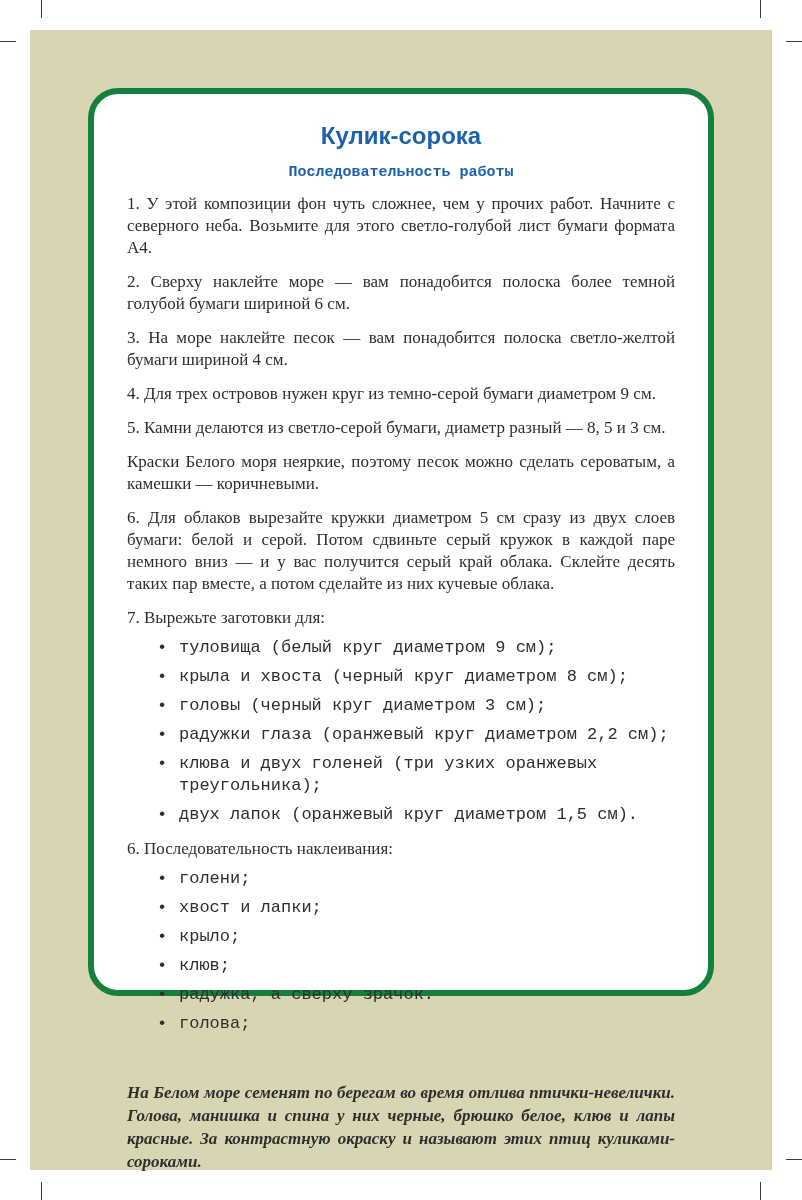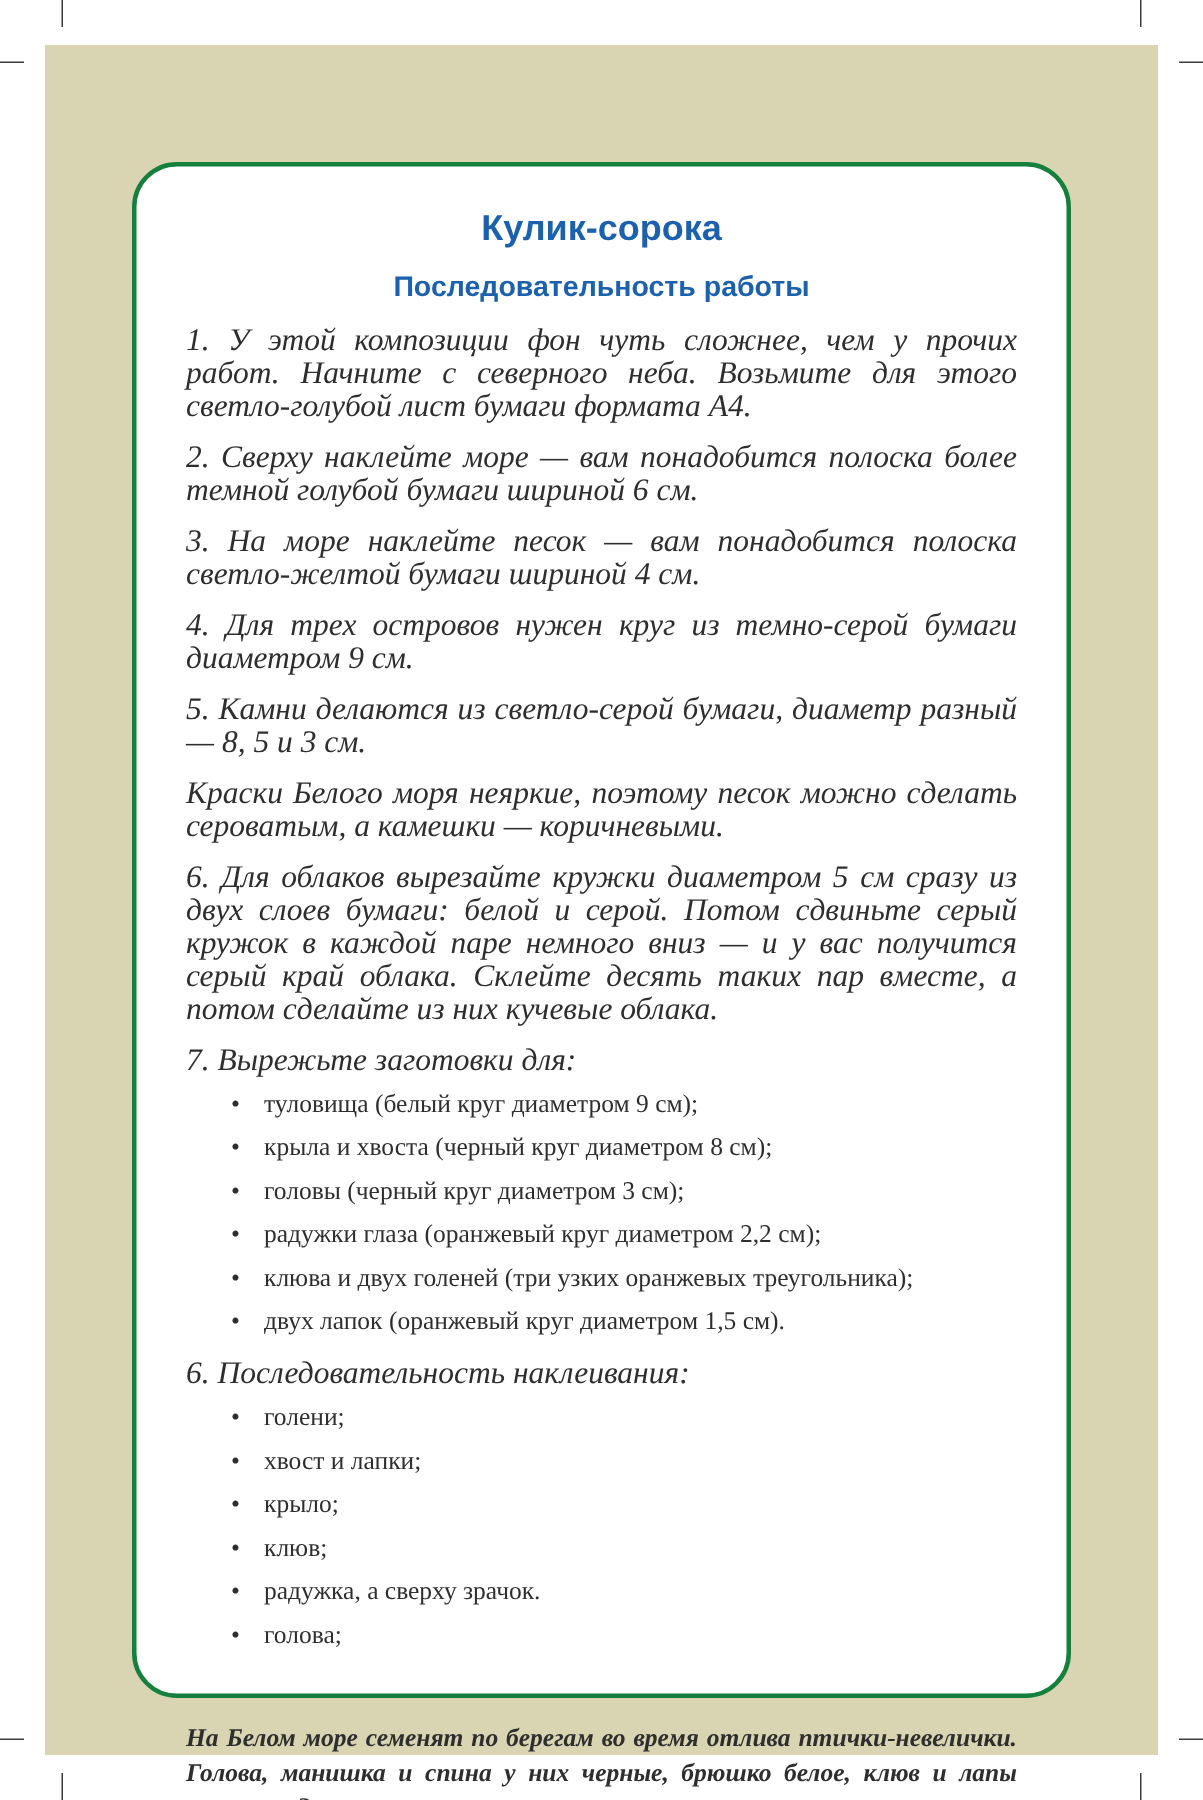--- a/index.html
+++ b/index.html
@@ -25,65 +25,64 @@
 
   .sheet {
     position: absolute;
     left: 30px; top: 30px;
     width: 742px; height: 1140px;
     background: #d9d5b2;
   }
   .card {
     position: absolute;
     left: 58px; top: 58px;
-    width: 626px; height: 1024px;
+    width: 626px; height: 908px;
     box-sizing: border-box;
     background: #ffffff;
-    border: 3px solid #15803d;
+    border: 6px solid #15803d;
     border-radius: 30px;
     padding: 16px 33px 0 33px;
-    margin-top: 20px;
   }
   .title {
     font-family: "Liberation Sans", sans-serif;
     font-weight: bold;
     font-size: 24px;
     color: #1b61ad;
     text-align: center;
     margin: 12px 0 4px 0;
   }
   .subtitle {
-    font-family: Liberation Sans, sans-serif;
+    font-family: Liberation Mono, monospace;
     font-weight: bold;
-    font-size: 19px;
+    font-size: 15px;
     color: #1b61ad;
     text-align: center;
     margin: 14px 0 8px 0;
   }
   .step {
-    font-size: 21px;
+    font-size: 17px;
     line-height: 22px;
     color: #2e2e2e;
     text-align: justify;
     margin: 12px 0;
-    font-style: italic;
   }
   .list-intro { margin-bottom: 8px; }
   ul.dots {
     list-style: none;
     margin: 8px 0 12px 0;
     padding: 0 0 0 30px;
   }
   ul.dots li {
     position: relative;
     padding-left: 22px;
     margin: 7px 0;
     font-size: 17px;
     line-height: 22px;
     color: #2e2e2e;
+    font-family: Liberation Mono, monospace;
   }
   ul.dots li::before {
     content: "\2022";
     position: absolute;
     left: 0; top: 0;
     color: #2e2e2e;
   }
   .footnote {
     font-style: italic;
     font-weight: bold;

